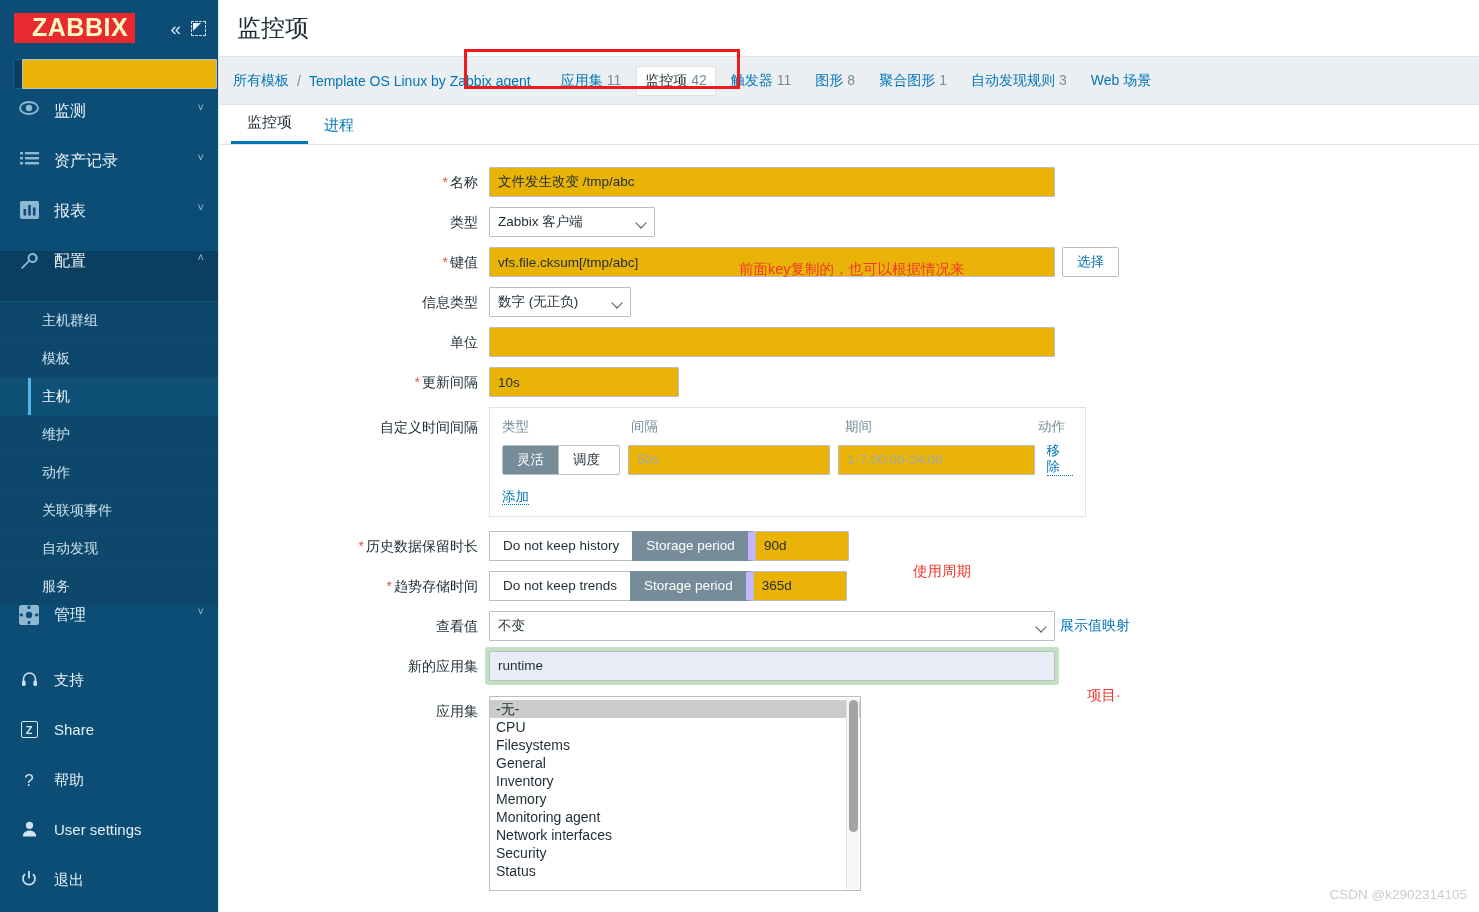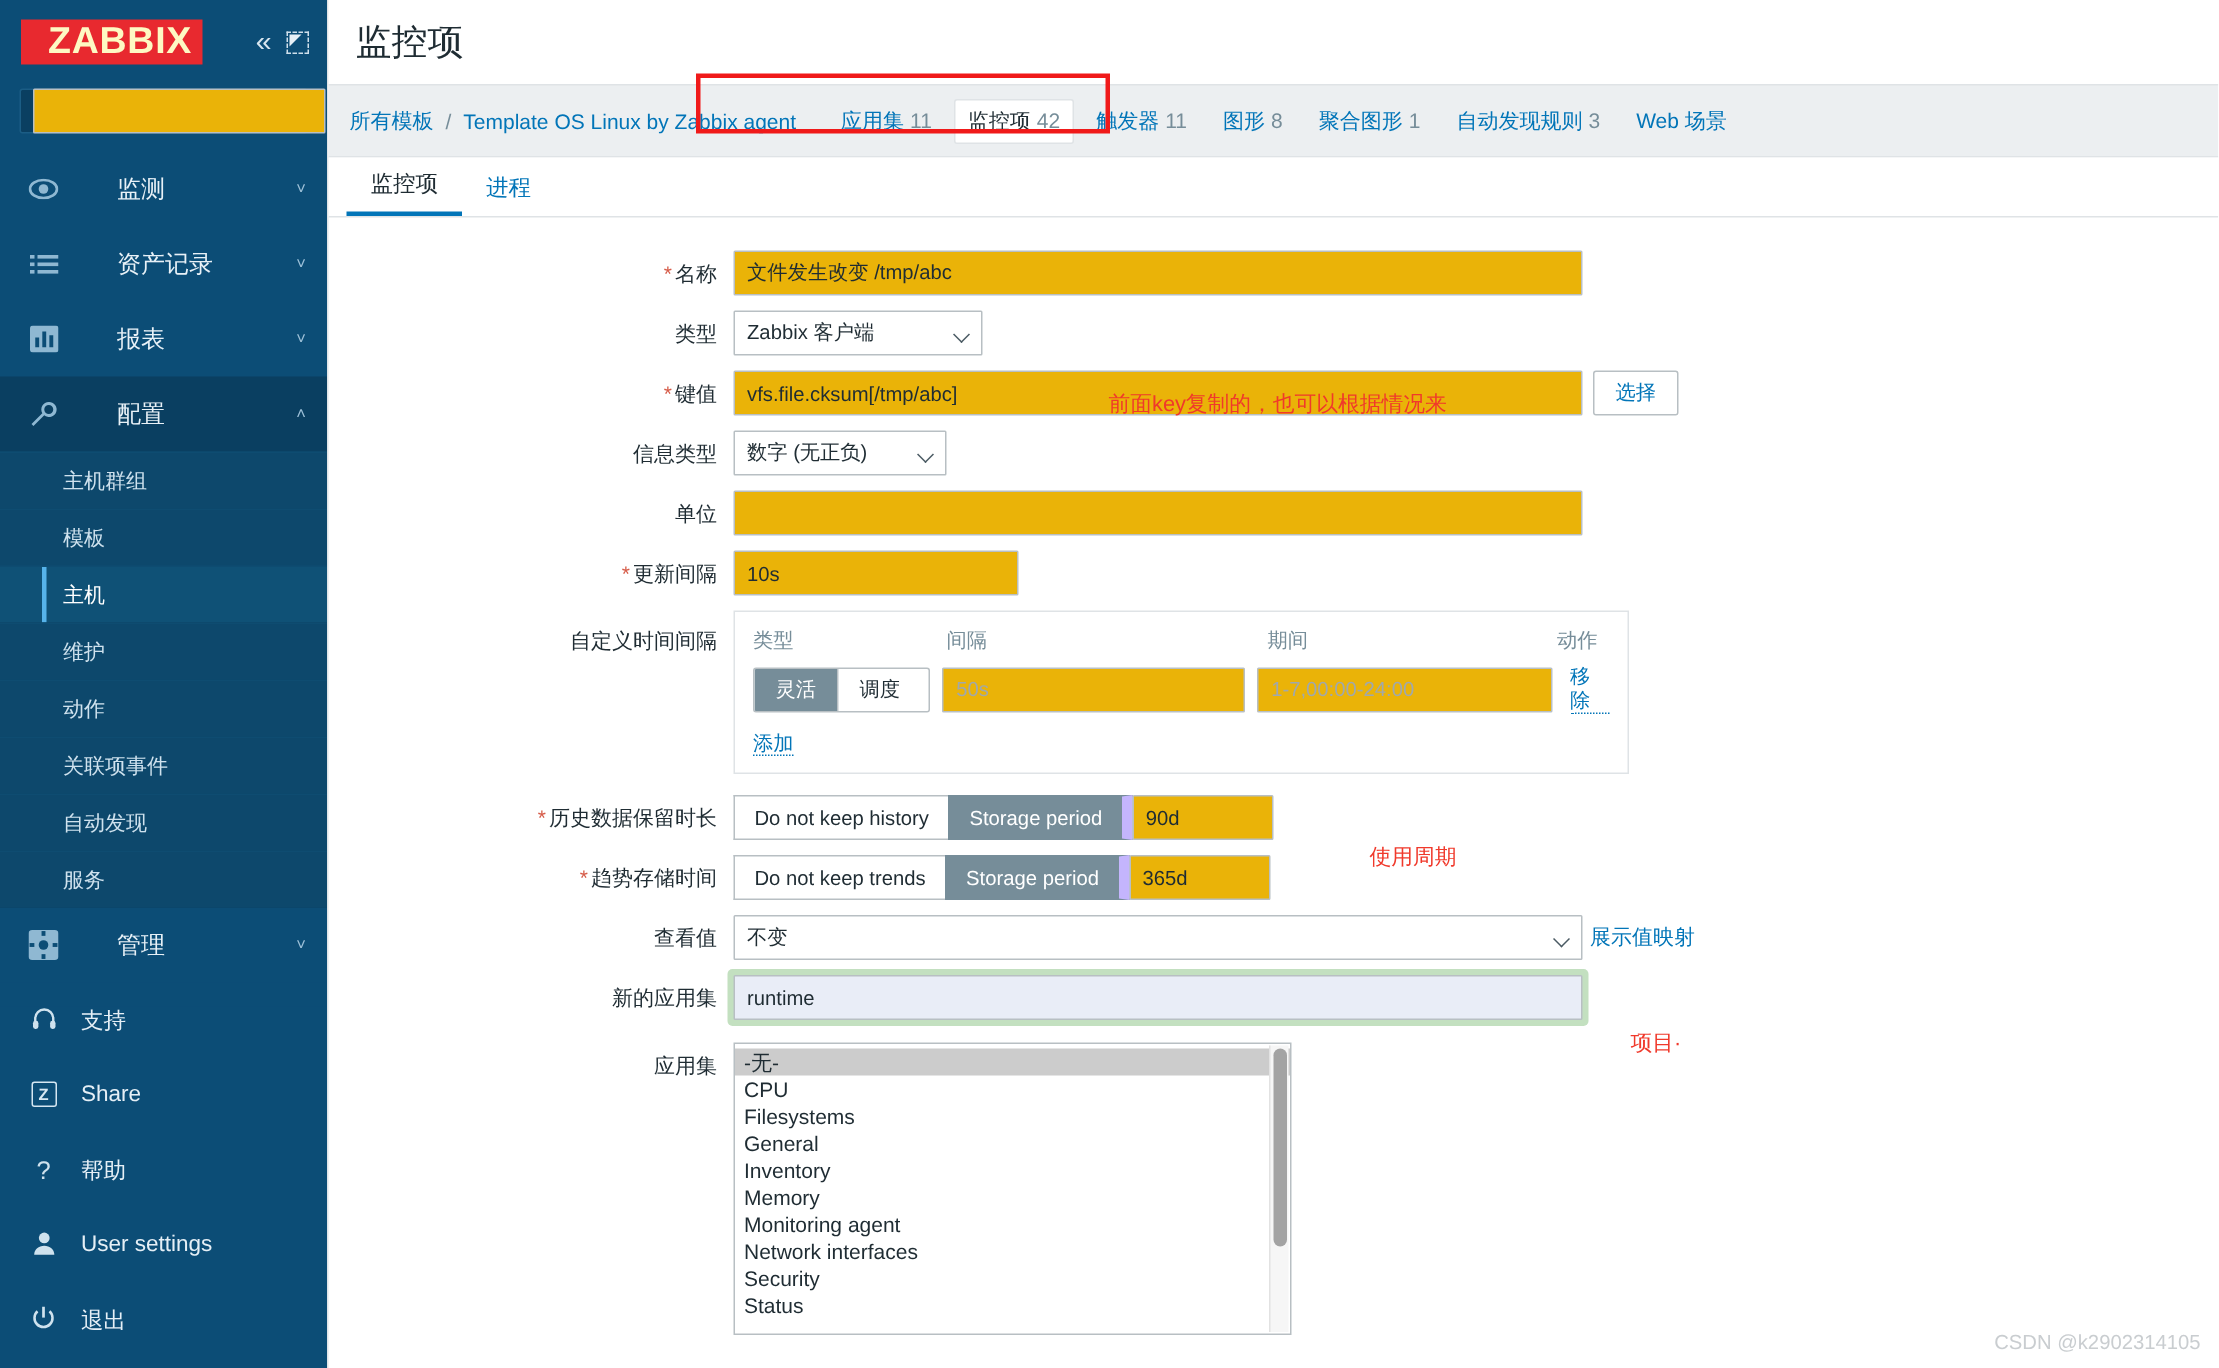--- a/index.html
+++ b/index.html
@@ -74,28 +74,27 @@
   .search-glyph:before {
     content: ""; position: absolute; left: 1px; top: 1px;
     width: 9px; height: 9px; border: 1.6px solid #cfe0ec; border-radius: 50%;
   }
   .search-glyph:after {
     content: ""; position: absolute; left: 10px; top: 10px;
     width: 6px; height: 1.6px; background: #cfe0ec;
     transform: rotate(45deg); transform-origin: left center;
   }
   .nav-top {
-    display: flex; align-items: center;
+    display: flex; align-items: flex-start;
     height: 50px;
     padding: 0 14px 0 16px;
     color: #e8f1f7;
     font-size: 16px;
     cursor: pointer;
     position: relative;
-    gap: 24px;
   }
   .nav-top.active { background: #0a3f61; }
   .nav-top .nav-ico {
     width: 26px; flex: 0 0 26px;
     display: flex; align-items: center; justify-content: center;
     margin-right: 12px;
     color: #8fb8d2;
   }
   .nav-top .nav-label { flex: 1; }
   .chev {

